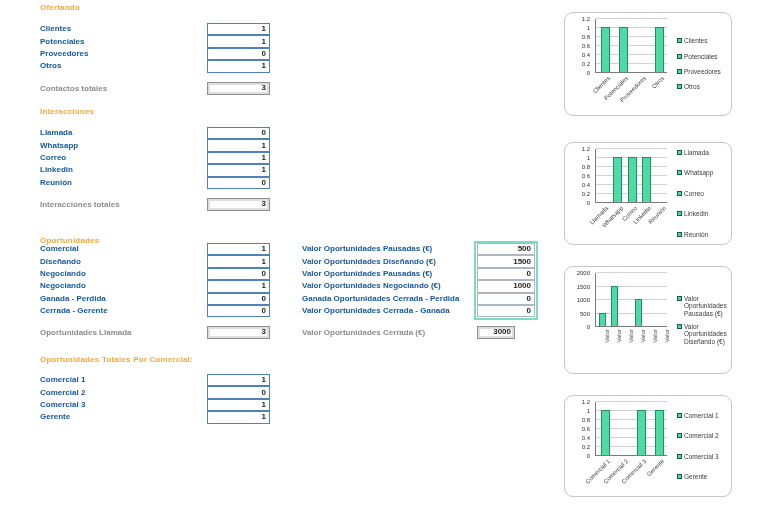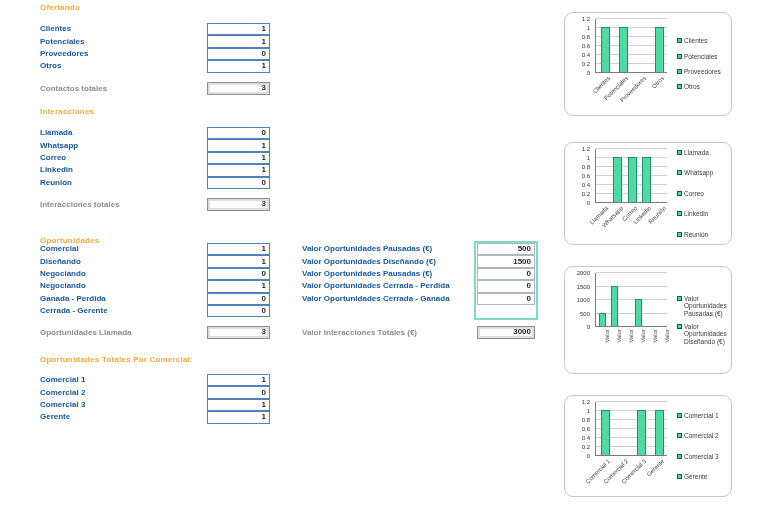--- a/index.html
+++ b/index.html
@@ -10,21 +10,21 @@
   .row{display:flex;align-items:center;height:12.4px}
   .row-label{width:167px;font-size:8px;font-weight:bold;color:#15579E;white-space:nowrap;overflow:hidden;line-height:1}
   .cell{width:63px;height:12.4px;background:#fff;border:1px solid #4F81BD;font-size:8px;font-weight:600;color:#262626;display:flex;align-items:center;justify-content:flex-end;padding-right:3px;line-height:1}
   .valores{width:240px}
   .valores .row-label{width:175px}
   .valores .cell{width:58px;border:1px solid #AEB7C0}
   .total-row{position:absolute;display:flex;align-items:center;height:13px}
   .total-label{width:167px;font-size:8px;font-weight:bold;color:#8C8C8C;white-space:nowrap;overflow:hidden;line-height:1}
   .cell-total{border:1px solid #8F8F8F;box-shadow:inset 0 0 0 2px #DEDEDE}
   .valor-total .total-label{width:175px}
-  .valor-total .cell{width:58px}
+  .valor-total .cell{width:38px}
   .sel-frame{position:absolute;left:172px;top:-2px;width:64px;height:79px;border:2px solid #7EDAC2;pointer-events:none}
   .charts{position:absolute;left:564px;top:0;width:168px;height:508px}
   .chart{position:absolute;left:0;width:168px;background:#fff;border:1px solid #C6C6C6;border-radius:9px;overflow:hidden}
   .ylabel{position:absolute;right:2px;font-size:6px;color:#333;line-height:1}
   .plot{position:absolute;border-left:1px solid #7A7A7A;border-bottom:1px solid #7A7A7A}
   .gridline{position:absolute;left:0;right:0;height:1px;background:#D2D2D2}
   .bar{position:absolute;bottom:0;background:#4FD9A3;border:1px solid #1E8F66;border-bottom:none}
   .xlabel{position:absolute;top:0;font-size:6px;color:#444;text-align:right;white-space:nowrap;line-height:1;transform-origin:100% 0}
   .legend{position:absolute;display:flex;flex-direction:column;justify-content:center}
   .legend-item{display:flex;gap:2px;align-items:flex-start}
@@ -126,30 +126,34 @@
     </div>
     <div class="row">
       <span class="row-label">Valor Oportunidades Diseñando (€)</span>
       <span class="cell">1500</span>
     </div>
     <div class="row">
       <span class="row-label">Valor Oportunidades Pausadas (€)</span>
       <span class="cell">0</span>
     </div>
     <div class="row">
-      <span class="row-label">Valor Oportunidades Cerrada - Perdida</span>
+      <span class="row-label">Valor Oportunidades Negociando (€)</span>
+      <span class="cell">1000</span>
+    </div>
+    <div class="row">
+      <span class="row-label">Ganada Oportunidades Cerrada - Perdida</span>
       <span class="cell">0</span>
     </div>
     <div class="row">
       <span class="row-label">Valor Oportunidades Cerrada - Ganada</span>
       <span class="cell">0</span>
     </div>
   </div>
 <div class="total-row valor-total" style="left:302px;top:326px">
-  <span class="total-label">Valor Interacciones Totales (€)</span>
+  <span class="total-label">Valor Oportunidades Cerrada (€)</span>
   <span class="cell cell-total">3000</span>
 </div>
 
 <div class="sec-header" style="left:40px;top:355px">Oportunidades Totales Por Comercial:</div>
 <div class="rows" style="left:40px;top:374px">
     <div class="row">
       <span class="row-label">Comercial 1</span>
       <span class="cell">1</span>
     </div>
     <div class="row">

